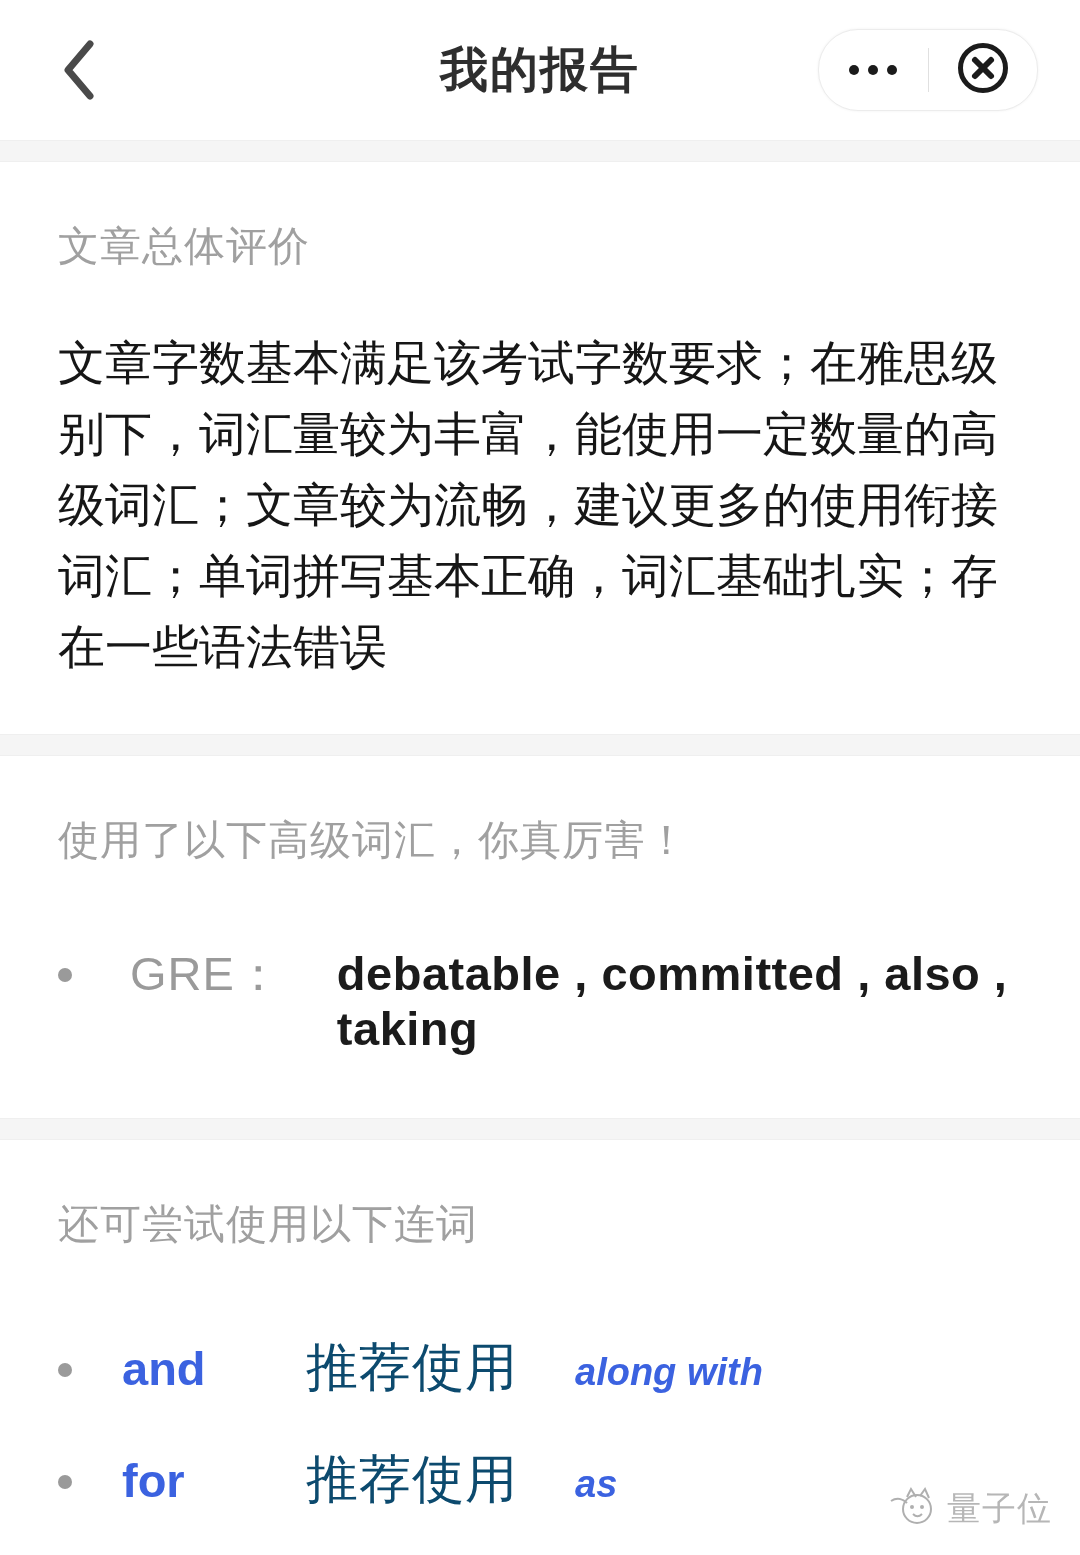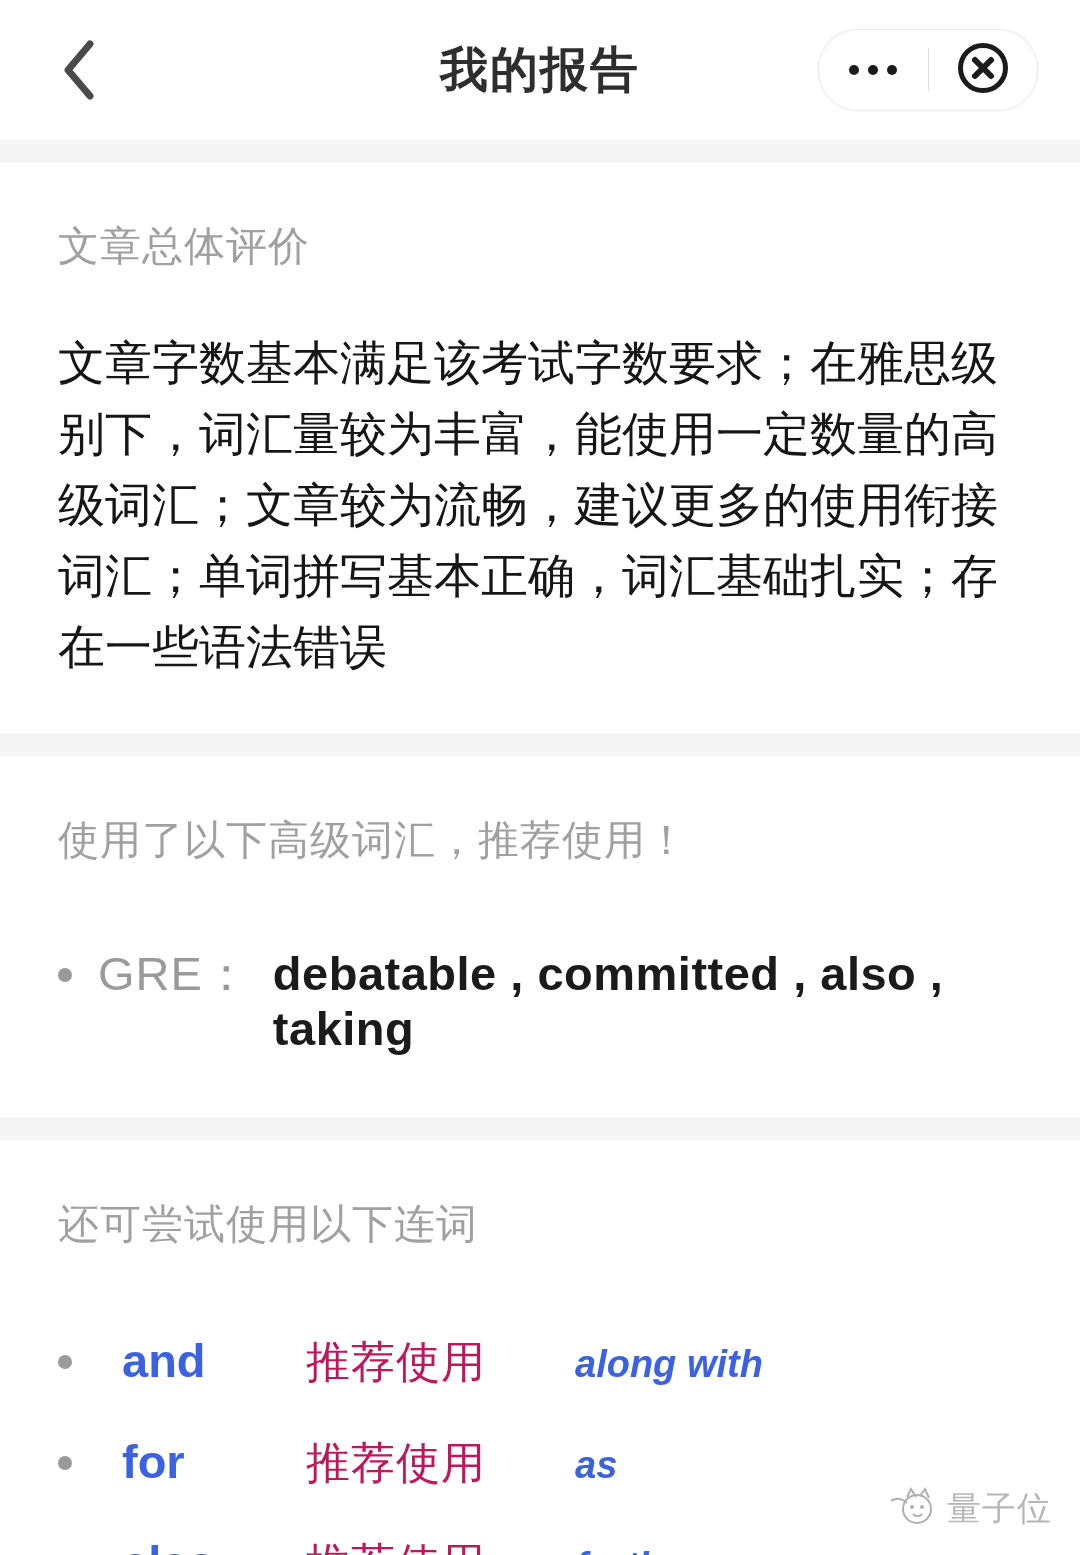--- a/index.html
+++ b/index.html
@@ -129,20 +129,21 @@
     font-weight: 400;
     word-break: break-all;
   }
 
   .sec-advanced { padding-top: 64px; padding-bottom: 62px; }
   .sec-advanced .section-title { margin-bottom: 82px; }
 
   .voc-row {
     display: flex;
     align-items: baseline;
+    gap: 32px;
   }
   .bullet {
     flex: none;
     width: 40px;
     color: #9a9a9a;
     font-size: 34px;
     line-height: 1;
     position: relative;
     top: -8px;
   }
@@ -178,22 +179,22 @@
     gap: 24px;
   }
   .conj-from {
     color: #3b62e0;
     font-size: 47px;
     font-weight: 700;
     width: 160px;
     flex: none;
   }
   .conj-mid {
-    color: #be185d;
-    font-size: 44px;
+    color: #0c4a6e;
+    font-size: 52px;
     font-weight: 400;
     width: 245px;
     flex: none;
     letter-spacing: 1px;
   }
   .conj-to {
     color: #3b62e0;
     font-size: 38px;
     font-weight: 700;
     font-style: italic;
@@ -255,21 +256,21 @@
 <div class="gap"></div>
 
 <div class="section sec-overall">
   <div class="section-title">文章总体评价</div>
   <div class="overall-body">文章字数基本满足该考试字数要求；在雅思级别下，词汇量较为丰富，能使用一定数量的高级词汇；文章较为流畅，建议更多的使用衔接词汇；单词拼写基本正确，词汇基础扎实；存在一些语法错误</div>
 </div>
 
 <div class="gap"></div>
 
 <div class="section sec-advanced">
-  <div class="section-title">使用了以下高级词汇，推荐使用！</div>
+  <div class="section-title">使用了以下高级词汇，你真厉害！</div>
 
   <div class="voc-row">
     <div class="bullet"><span></span></div>
     <div class="voc-label">GRE：</div>
     <div class="voc-words">debatable , committed , also , taking</div>
   </div>
 </div>
 
 <div class="gap"></div>
 

